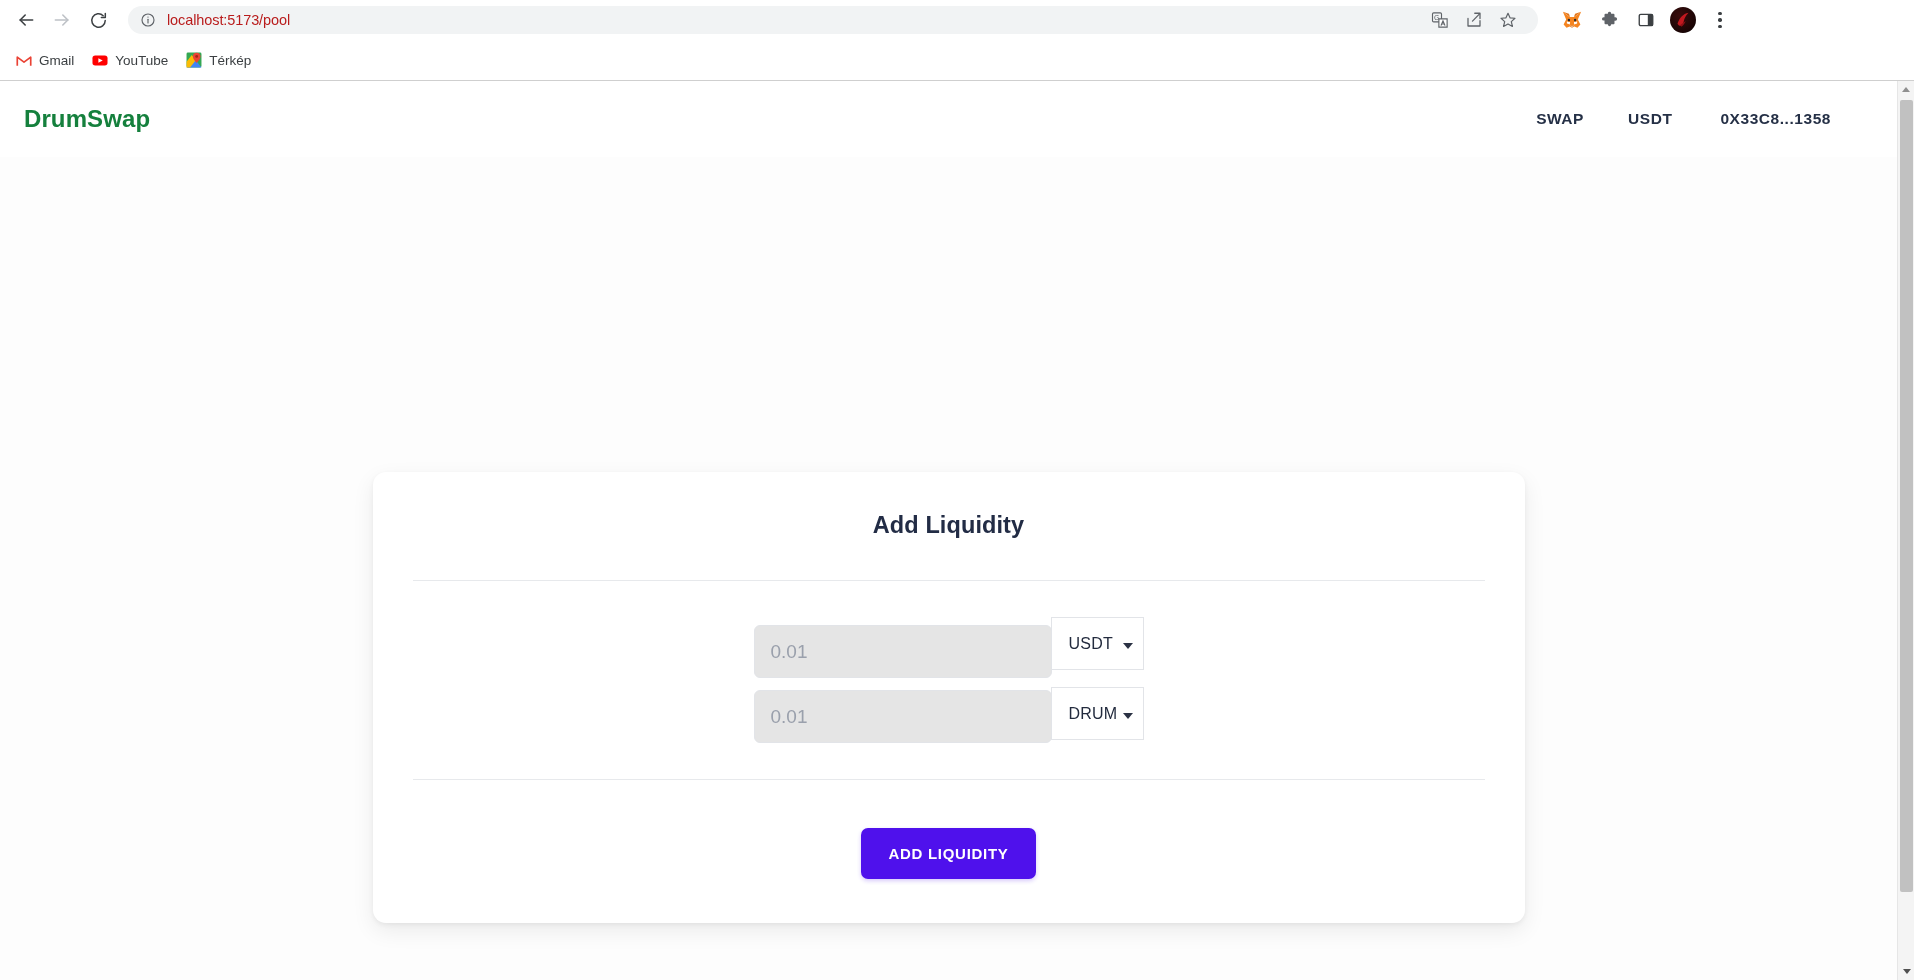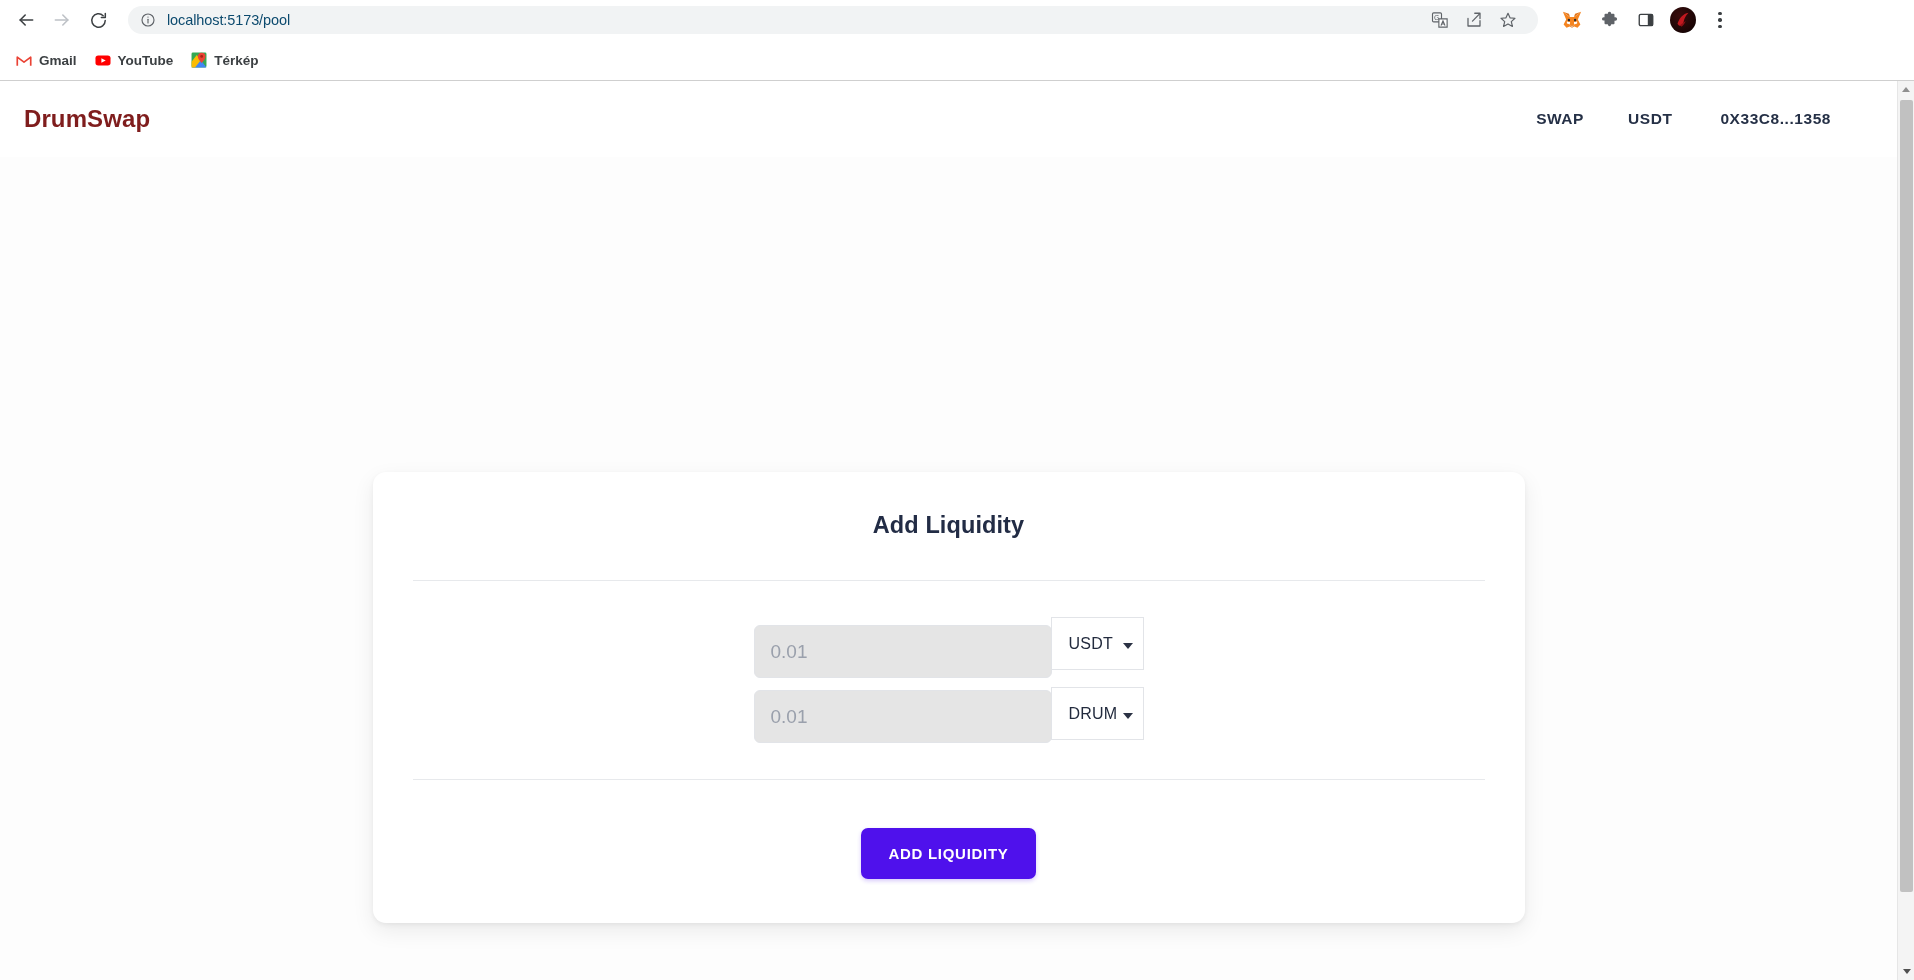--- a/index.html
+++ b/index.html
@@ -39,21 +39,21 @@
     background: #f1f3f4;
     border-radius: 14px;
     display: flex;
     align-items: center;
     padding: 0 12px;
     max-width: 1410px;
   }
   .info-icon { flex: 0 0 auto; margin-right: 11px; display: flex; }
   .omnibox-url {
     font-size: 14.5px;
-    color: #0c4a6e;
+    color: #b91c1c;
     letter-spacing: -0.1px;
     white-space: nowrap;
   }
   .omnibox-actions {
     display: flex; align-items: center; gap: 2px;
     margin-left: auto;
     padding-right: 2px;
   }
   .tb-icon {
     width: 32px; height: 32px;
@@ -76,21 +76,20 @@
     height: 40px;
     display: flex;
     align-items: center;
     padding: 0 8px;
     gap: 2px;
   }
   .bookmark {
     display: flex; align-items: center; gap: 7px;
     padding: 4px 8px;
     border-radius: 4px;
-    font-weight: bold;
   }
   .bookmark-label {
     font-size: 13.5px;
     color: #3c4043;
   }
   .bm-ico { width: 16px; height: 16px; display: flex; align-items: center; justify-content: center; flex: 0 0 auto; }
 
   
   .viewport {
     position: relative;
@@ -110,21 +109,21 @@
   .app-header {
     height: 76px;
     display: flex;
     align-items: center;
     padding: 0 24px 0 24px;
     background: #ffffff;
   }
   .brand {
     font-size: 24px;
     font-weight: 700;
-    color: #7f1d1d;
+    color: #15803d;
     letter-spacing: 0.1px;
   }
   .app-nav {
     margin-left: auto;
     display: flex;
     align-items: center;
     gap: 0px;
   }
   .nav-link {
     font-size: 15.5px;

